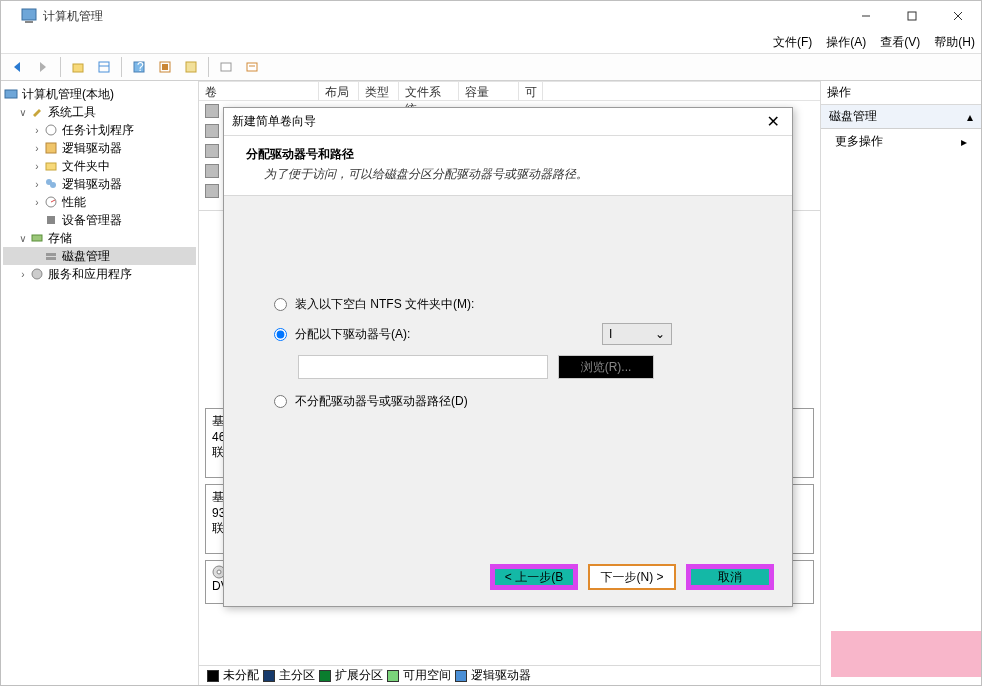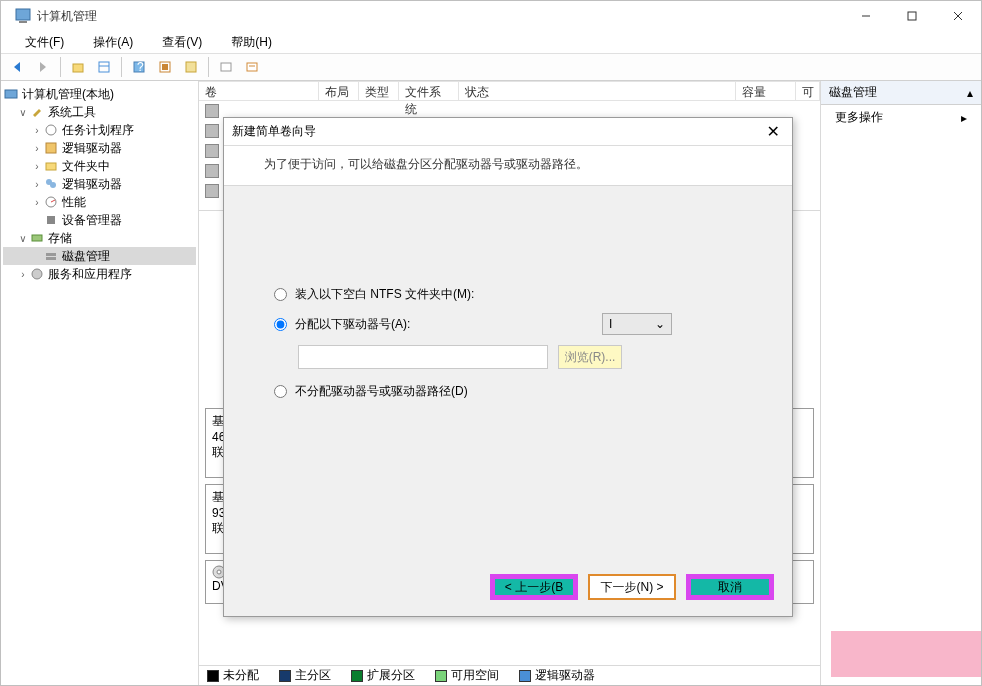--- a/index.html
+++ b/index.html
@@ -1,24 +1,24 @@
 <!DOCTYPE html>
 <html><head>
 <meta charset="utf-8">
 <style>
 * { box-sizing: border-box; margin: 0; padding: 0; font-family: "Microsoft YaHei", "Segoe UI", sans-serif; font-size: 12px; }
 body { background: #fff; width: 982px; height: 686px; overflow: hidden; border: 1px solid #bfbfbf; position: relative;}
 
-.titlebar { height: 30px; display:flex; align-items:center; padding-left:14px; }
+.titlebar { height: 30px; display:flex; align-items:center; padding-left:20px; }
 .titlebar .appicon { width:16px; height:16px; margin-right:6px; }
 .titlebar .title { flex:1; color:#333; }
 .winbtns { display:flex; }
 .winbtn { width:46px; height:30px; display:flex; align-items:center; justify-content:center; color:#444;}
 
-.menubar { height:22px; display:flex; align-items:center; padding-left:18px; gap:17px; }
+.menubar { height:22px; display:flex; align-items:center; padding-left:0; gap:2px;justify-content:flex-end; }
 .menubar span { padding:2px 6px; }
 
 .toolbar { height:28px; border-top:1px solid #e0e0e0; border-bottom:1px solid #d0d0d0; display:flex; align-items:center; padding-left:4px; gap:2px; background:#fdfdfd;}
 .tbtn { width:24px; height:22px; display:flex; align-items:center; justify-content:center; border:1px solid transparent;}
 .tsep { width:1px; height:20px; background:#ccc; margin:0 3px;}
 
 .main { display:flex; height: calc(686px - 30px - 22px - 28px - 2px); }
 .treepane { width:198px; border-right:1px solid #d9d9d9; padding:4px 2px; overflow:hidden; background:#fff;}
 .trow { display:flex; align-items:center; height:18px; padding-left:2px;}
 .exp { width:12px; text-align:center; color:#666; font-size:10px; cursor:default;}
@@ -31,43 +31,43 @@
 .center { flex:1; display:flex; flex-direction:column; border-right:1px solid #d9d9d9; position:relative;}
 .listhdr { height:20px; background:#fff; border-bottom:1px solid #e3e3e3; display:flex; border-top:1px solid #e3e3e3;}
 .listhdr .col { border-right:1px solid #e3e3e3; padding:2px 6px; color:#333;}
 .volrow { height:20px; display:flex; align-items:center; padding-left:6px; gap:6px;}
 .diskicon { width:14px;height:14px; background:#bcbcbc; border:1px solid #888;}
 .disklist { border-bottom:1px solid #d9d9d9; overflow:hidden;}
 .graph { flex:1; overflow:hidden; background:#fff; border-top:1px solid #fff;}
 .diskblock { margin:6px; border:1px solid #9a9a9a; display:flex; height:70px;}
 .diskblock .dlabel { width:108px; border-right:1px solid #9a9a9a; padding:4px 6px; background:#fff;}
 .diskblock .dlabel .dtxt { font-weight:bold;}
-.legend { height:20px; border-top:1px solid #d9d9d9; display:flex; align-items:center; gap:20px; padding-left:8px;}
+.legend { height:20px; border-top:1px solid #d9d9d9; display:flex; align-items:center; gap:4px; padding-left:8px;}
 .lg { display:flex; align-items:center; gap:4px;}
 .sw { width:12px; height:12px; border:1px solid #333;}
 
 .actions { width:160px; background:#fff;}
 .actions .ahdr { background:#fff; border-bottom:1px solid #d9d9d9; padding:3px 6px; font-weight:normal;}
 .actions .asec { background:#eef3fa; border-bottom:1px solid #d0d0d0; padding:3px 8px; display:flex; justify-content:space-between; align-items:center;}
 .actions .aitem { padding:4px 14px; display:flex; justify-content:space-between; align-items:center;}
 
-.modal { position:absolute; left:222px; top:116px; width:570px; height:500px; background:#f0f0f0; border:1px solid #9a9a9a; box-shadow:2px 2px 8px rgba(0,0,0,0.25); z-index:10;}
+.modal { position:absolute; left:222px; top:106px; width:570px; height:500px; background:#f0f0f0; border:1px solid #9a9a9a; box-shadow:2px 2px 8px rgba(0,0,0,0.25); z-index:10;}
 .modal .mtitle { height:28px; background:#fff; display:flex; align-items:center; padding:0 8px; border-bottom:1px solid #dcdcdc;}
 .modal .mtitle .t { flex:1;}
 .modal .close { font-size:16px; padding:0 4px; cursor:default;}
 .modal .mhdr { padding:10px 22px 12px 22px; background:#fff; border-bottom:1px solid #d8d8d8;}
 .modal .mhdr .h1 { font-weight:bold; margin-bottom:3px;}
-.modal .mhdr .h2 { color:#333; padding-left:18px;}
+.modal .mhdr .h2 { color:#333; padding-left:18px;font-style:italic;}
 .modal .mbody { padding:100px 30px 20px 50px;}
 .radiorow { display:flex; align-items:center; margin-bottom:10px;}
 .radiorow input[type=radio]{ margin-right:8px;}
 .combo { width:70px; height:22px; border:1px solid #adadad; background:#e9e9e9; padding:0 6px; display:flex; align-items:center; justify-content:space-between; margin-left:auto; margin-right:90px;}
 .pathrow { display:flex; gap:10px; padding-left:24px; margin-top:6px; margin-bottom:14px;}
 .pathrow input[type=text]{ width:250px; height:24px; border:1px solid #c9c9c9; background:#fff; padding:0 4px;}
-.browsebtn { width:64px; height:24px; background:#fef9c3; border:1px solid #c9c9c9; color:#888;}
+.browsebtn { width:96px; height:24px; background:#000000; border:1px solid #c9c9c9; color:#888;}
 .mfooter { position:absolute; bottom:16px; right:18px; display:flex; gap:10px;}
 .mbtn { width:88px; height:26px; background:#14b8a6; border:5px solid #d946ef; display:flex; align-items:center; justify-content:center; cursor:default;}
 .mbtn.primary { border:2px solid #e08a2c; background:#fff;}
 .pinkblock { position:absolute; right:0; bottom:8px; width:150px; height:46px; background:#f8b6ca;}
 </style>
 </head>
 <body>
 
 <div class="titlebar">
   <span class="appicon">
@@ -266,21 +266,20 @@
         </div>
     </div>
   </div>
 
   <div class="center">
     <div class="listhdr">
       <div class="col" style="width:120px">卷</div>
       <div class="col" style="width:40px">布局</div>
       <div class="col" style="width:40px">类型</div>
       <div class="col" style="width:60px">文件系统</div>
-      <div class="col" style="flex:1">状态</div>
       <div class="col" style="width:60px">容量</div>
       <div class="col" style="width:24px">可</div>
     </div>
     <div class="disklist" style="height:110px">
       <div class="volrow">
           <span class="diskicon"></span>
         </div>
       <div class="volrow">
           <span class="diskicon"></span>
         </div>
@@ -341,37 +340,39 @@
           <span>可用空间</span>
         </div>
       <div class="lg">
           <span class="sw" style="background:#4a8fd6"></span>
           <span>逻辑驱动器</span>
         </div>
     </div>
   </div>
 
   <div class="actions">
+    <div class="ahdr">操作</div>
     <div class="asec">
       <span>磁盘管理</span>
       <span>▴</span>
     </div>
     <div class="aitem">
       <span>更多操作</span>
       <span>▸</span>
     </div>
   </div>
 </div>
 
 <div class="modal">
   <div class="mtitle">
     <span class="t">新建简单卷向导</span>
     <span class="close">✕</span>
   </div>
   <div class="mhdr">
+    <div class="h1">分配驱动器号和路径</div>
     <div class="h2">为了便于访问，可以给磁盘分区分配驱动器号或驱动器路径。</div>
   </div>
   <div class="mbody">
     <div class="radiorow">
       <input type="radio" style="">
       <span>装入以下空白 NTFS 文件夹中(M):</span>
     </div>
     <div class="radiorow">
       <input type="radio" checked="" style="">
       <span>分配以下驱动器号(A):</span>

